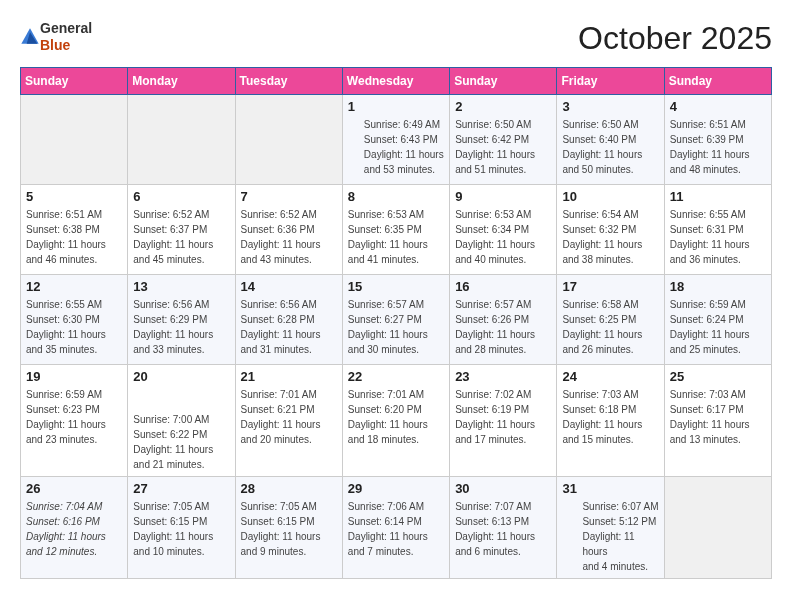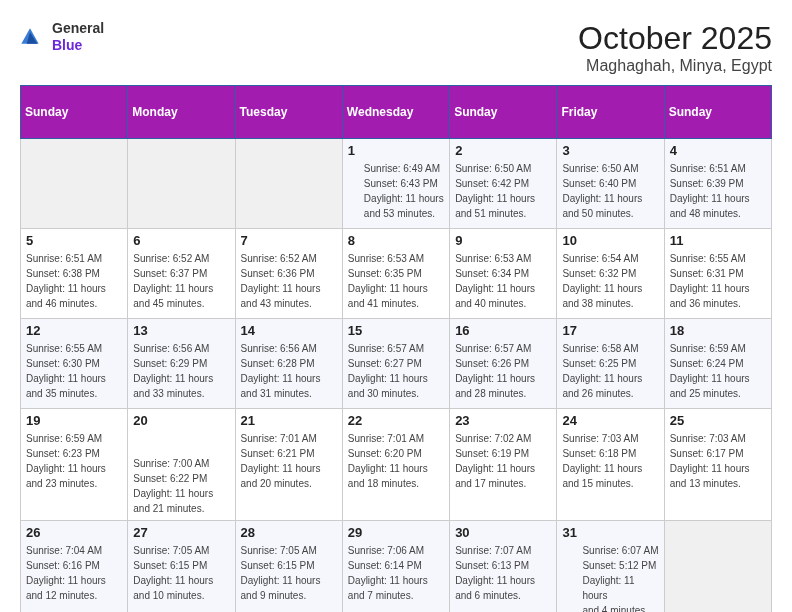--- a/index.html
+++ b/index.html
@@ -12,60 +12,59 @@
     }
     .header-section {
       display: flex;
       justify-content: space-between;
       align-items: flex-start;
       margin-bottom: 10px;
     }
     .logo {
       display: flex;
       align-items: center;
-      gap: 12px;
+      gap: 0;
     }
     .logo-text-general {
       font-size: 14px;
       font-weight: bold;
       color: #333;
       line-height: 1.2;
     }
     .logo-text-blue {
       font-size: 14px;
       font-weight: bold;
-      color: #6d28d9;
+      color: #c2410c;
       line-height: 1.2;
     }
     .logo-icon {
       width: 20px;
       height: 20px;
     }
     .title-section {
-      text-align: right;
     }
     .month-title {
       font-size: 32px;
       font-weight: normal;
       color: #222;
     }
     .location-title {
       font-size: 16px;
       color: #444;
     }
     table {
       width: 100%;
       border-collapse: collapse;
       table-layout: fixed;
     }
     thead th {
-      background-color: #a21caf;
+      background-color: #ec4899;
       color: #fff;
       font-size: 12px;
-      padding: 19px 4px;
+      padding: 6px 4px;
       text-align: left;
       font-weight: bold;
       border: 1px solid #2e5fa3;
     }
     tbody td {
       border: 1px solid #ccc;
       vertical-align: top;
       padding: 4px 5px;
       height: 90px;
       font-size: 10.5px;
@@ -104,21 +103,20 @@
         <polygon points="15,2 28,25 2,25" fill="#3a7bd5"></polygon>
         <polygon points="15,8 26,25 10,25" fill="#1a4fa0"></polygon>
       </svg>
       <div>
         <div class="logo-text-general">General</div>
         <div class="logo-text-blue">Blue</div>
       </div>
     </div>
     <div class="title-section">
       <div class="month-title">October 2025</div>
-      <div class="location-title">Maghaghah, Minya, Egypt</div>
     </div>
   </div>
 
   <table>
     <thead>
       <tr>
 
       <th>Sunday</th>
           <th>Monday</th>
           <th>Tuesday</th>
@@ -311,21 +309,21 @@
             <span class="day-number">25</span>
             <div class="day-info" style="white-space: pre-line;">Sunrise: 7:03 AM
 Sunset: 6:17 PM
 Daylight: 11 hours
 and 13 minutes.</div>
           </td>
         </tr>
         <tr>
           <td>
             <span class="day-number">26</span>
-            <div class="day-info" style="white-space: pre-line;">Sunrise: 7:04 AM
+            <div class="day-info" style="white-space: pre-line; font-style: italic;">Sunrise: 7:04 AM
 Sunset: 6:16 PM
 Daylight: 11 hours
 and 12 minutes.</div>
           </td>
           <td>
             <span class="day-number">27</span>
             <div class="day-info" style="white-space: pre-line;">Sunrise: 7:05 AM
 Sunset: 6:15 PM
 Daylight: 11 hours
 and 10 minutes.</div>

